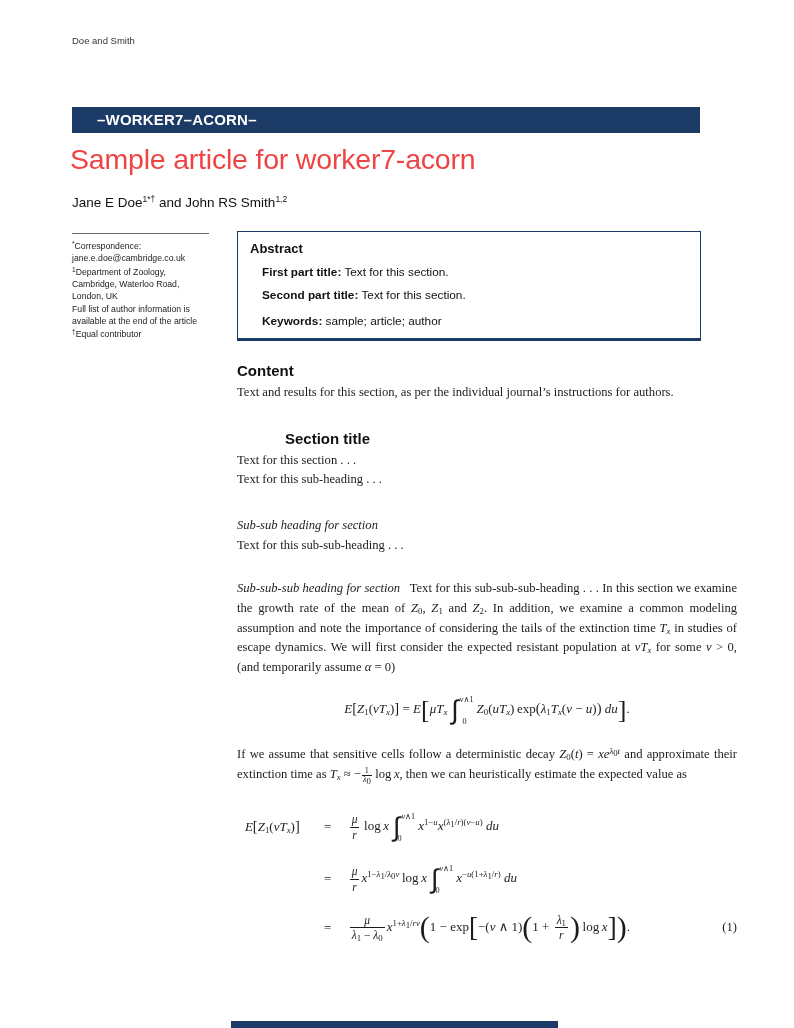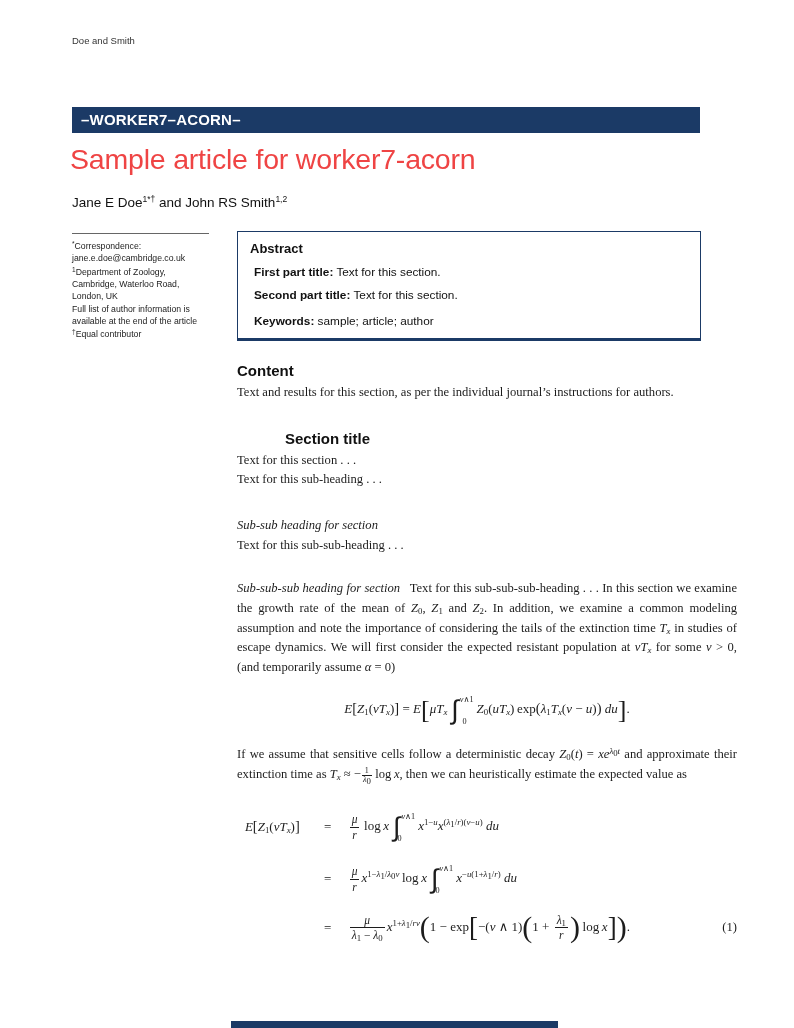--- a/index.html
+++ b/index.html
@@ -4,38 +4,38 @@
 <style>
   html,body{margin:0;padding:0;background:#e8e8e8;}
   .page{position:relative;width:794px;height:1028px;background:#ffffff;margin:0 auto;
         font-family:"Liberation Serif","DejaVu Serif",serif;color:#1c1c1c;overflow:hidden;}
 
   .running-head{position:absolute;left:72px;top:35px;font-family:"Liberation Sans","DejaVu Sans",sans-serif;
         font-size:9.5px;color:#333;}
 
   .banner{position:absolute;left:72px;top:107px;width:628px;height:26px;background:#1b3a66;}
   .banner-text{display:block;font-family:"Liberation Sans","DejaVu Sans",sans-serif;color:#ffffff;
-        font-weight:bold;font-size:15px;line-height:26px;padding-left:9px;letter-spacing:.2px;}
+        font-weight:bold;font-size:15px;line-height:26px;padding-left:25px;letter-spacing:.2px;}
 
   .title{position:absolute;left:70px;top:143px;margin:0;font-family:"Liberation Sans","DejaVu Sans",sans-serif;
         font-weight:400;font-size:28.5px;letter-spacing:-.2px;color:#ef4444;}
   .authors{position:absolute;left:72px;top:194px;font-family:"Liberation Sans","DejaVu Sans",sans-serif;
         font-size:13.5px;color:#111;}
   .authors sup{font-size:8.5px;vertical-align:5px;}
 
   .margin-notes{position:absolute;left:72px;top:233px;width:137px;border-top:1px solid #666;
         padding-top:5px;font-family:"Liberation Sans","DejaVu Sans",sans-serif;font-size:8.7px;
         line-height:1.42;color:#222;}
   .note-line sup{font-size:6.5px;vertical-align:3px;}
 
   .abstract-box{position:absolute;left:237px;top:231px;width:464px;box-sizing:border-box;
         border:1.5px solid #1b3a66;border-bottom-width:3px;padding:9px 12px 8px;
         font-family:"Liberation Sans","DejaVu Sans",sans-serif;}
   .abs-heading{font-size:13px;font-weight:bold;margin:0 0 9px;color:#111;}
-  .abs-item{font-size:11.8px;margin:7px 4px 0;line-height:1.35;color:#111;}
+  .abs-item{font-size:11.8px;margin:7px 12px 0;line-height:1.35;color:#111;}
   .abs-item.kw{margin-top:10px;}
   .abs-label{font-weight:bold;}
 
   .main{position:absolute;left:237px;top:362px;width:500px;}
   .h-big{font-family:"Liberation Sans","DejaVu Sans",sans-serif;font-size:15px;font-weight:bold;
         margin:0 0 4px;color:#111;}
   .h-big.spaced{margin-top:27px;margin-left:48px;}
   .h-sub{font-family:"Liberation Sans","DejaVu Sans",sans-serif;font-size:12.6px;font-weight:400;
         margin:28px 0 3px;color:#111;}
   .h-subsub{font-size:12.6px;font-style:italic;font-weight:400;margin:28px 0 3px;color:#1c1c1c;}

